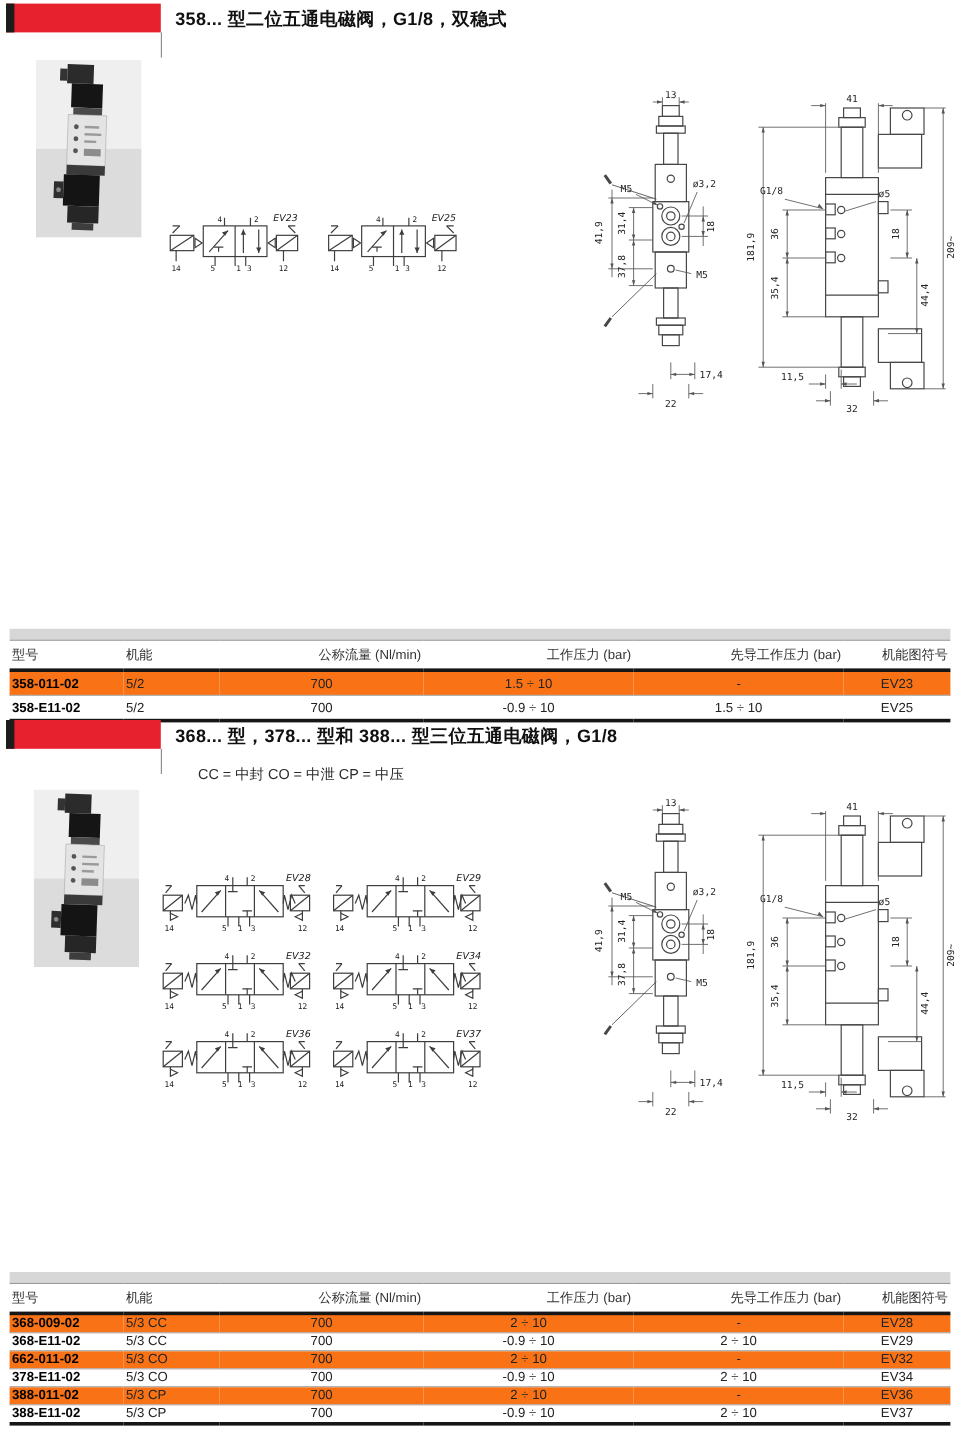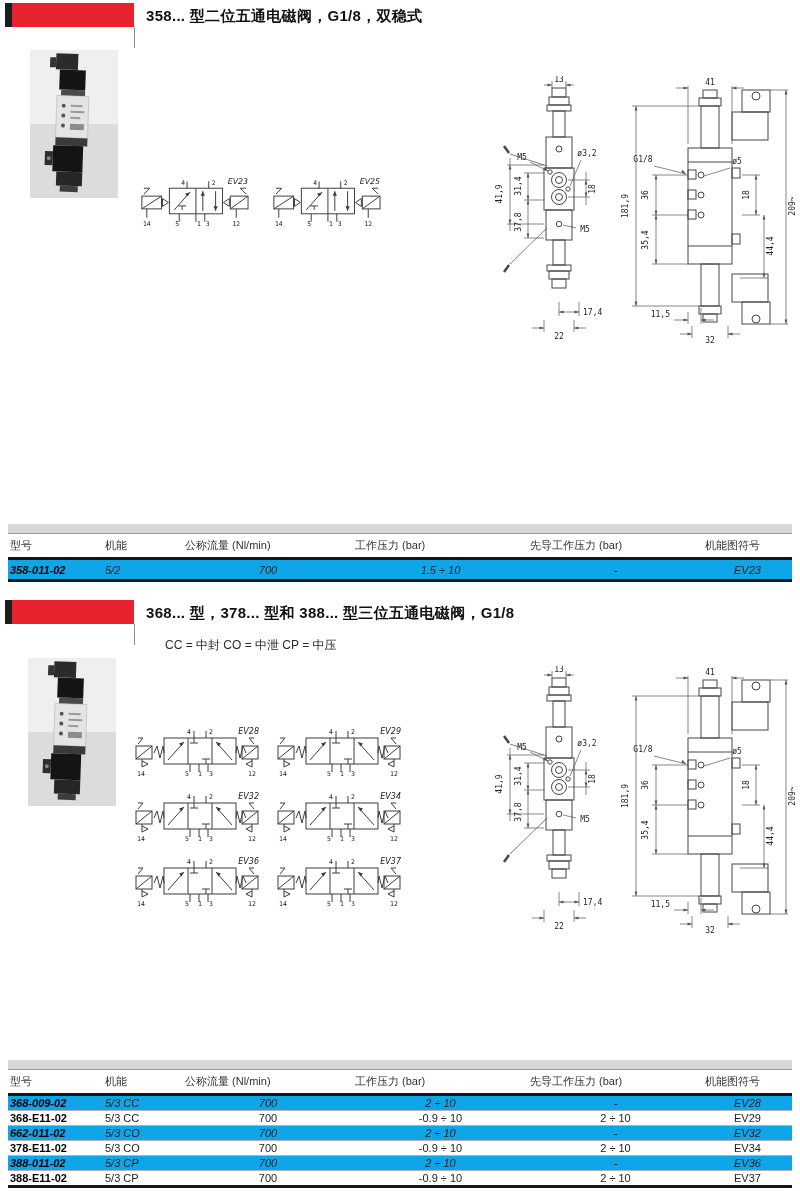--- a/index.html
+++ b/index.html
@@ -38,29 +38,29 @@
   .drawing svg text{font-family:"DejaVu Sans Mono","DejaVu Sans",monospace;font-size:8px;fill:#222;}
 
   
   .band{position:absolute;left:8px;width:784px;height:9px;background:#d7d7d7;}
   #band1{top:524px;}
   #band2{top:1060px;}
   .table-slot{position:absolute;left:8px;width:784px;}
   #table1{top:533px;}
   #table2{top:1069px;}
   table.valve-table{border-collapse:collapse;table-layout:fixed;width:784px;font-size:11px;color:#222;}
-  table.valve-table th{font-weight:normal;color:#333;text-align:left;
+  table.valve-table th{font-weight:normal;color:#333;text-align:right;
       border-top:1px solid #9a9a9a;border-bottom:3px solid #161616;padding:4px 2px;height:14px;}
   table.valve-table td{text-align:center;padding:2px;height:15px;}
   table.valve-table.compact td{padding:1px 2px;height:12px;}
   table.valve-table th.l, table.valve-table td.l{text-align:left;padding-left:2px;}
   table.valve-table td.model{font-weight:bold;color:#000;}
   table.valve-table tbody tr{border-bottom:1px solid #b3b3b3;}
   table.valve-table tbody tr:last-child{border-bottom:3px solid #161616;}
-  table.valve-table tbody tr.shade{background:#0ea5e9;font-style:italic;}
+  table.valve-table tbody tr.shade{background:#f97316;}
 </style>
 </head>
 <body>
 
 <div class="page">
 
   <div class="red-tab" id="tab1"></div>
   <div class="tab-tail" id="tail1"></div>
   <div class="sec-title" id="title1">358... 型二位五通电磁阀，G1/8，双稳式</div>
 
@@ -389,20 +389,28 @@
           </tr>
         </thead>
         <tbody>
           <tr class="shade">
             <td class="model l">358-011-02</td>
             <td class="l">5/2</td>
             <td>700</td>
             <td>1.5 ÷ 10</td>
             <td>-</td>
             <td>EV23</td>
+          </tr>
+          <tr>
+            <td class="model l">358-E11-02</td>
+            <td class="l">5/2</td>
+            <td>700</td>
+            <td>-0.9 ÷ 10</td>
+            <td>1.5 ÷ 10</td>
+            <td>EV25</td>
           </tr>
         </tbody>
       </table>
     </div>
 
   <div class="red-tab" id="tab2"></div>
   <div class="tab-tail" id="tail2"></div>
   <div class="sec-title" id="title2">368... 型，378... 型和 388... 型三位五通电磁阀，G1/8</div>
   <div class="sec-sub">CC = 中封   CO = 中泄   CP = 中压</div>
 

